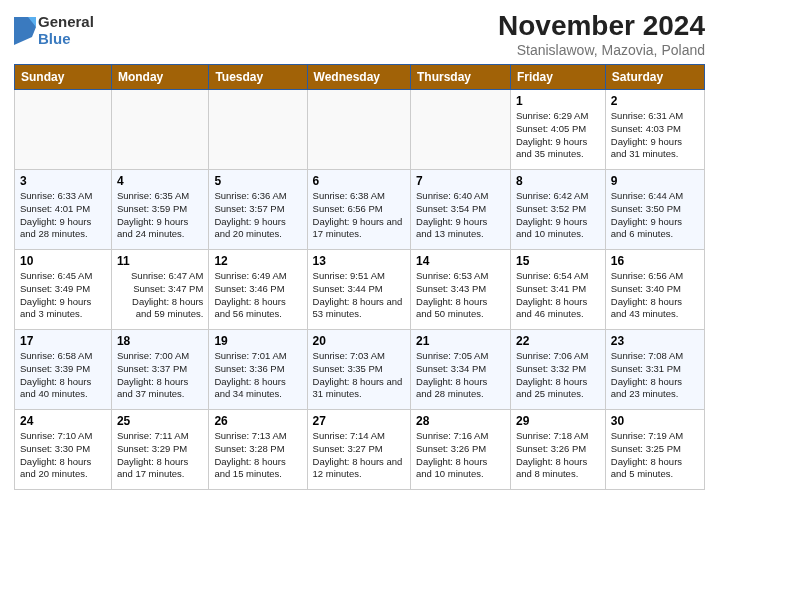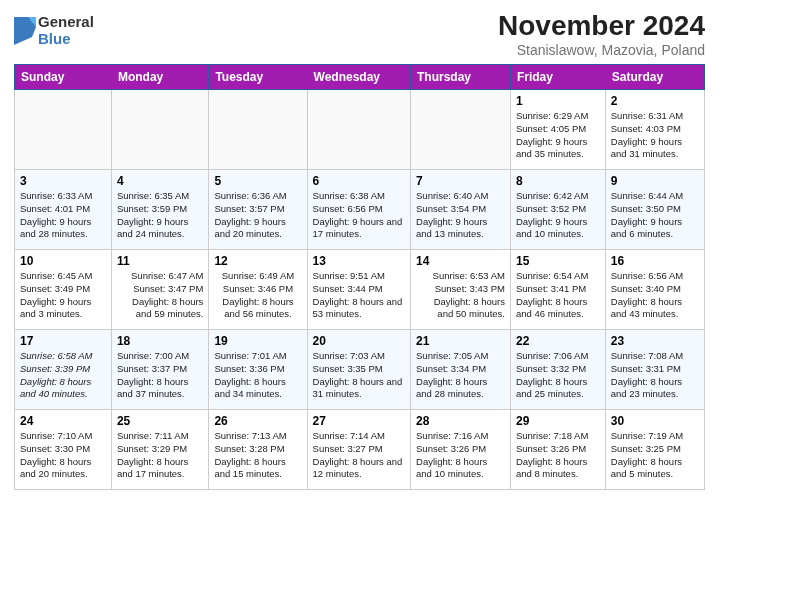--- a/index.html
+++ b/index.html
@@ -57,21 +57,21 @@
     }
     .subtitle {
       font-size: 14px;
       color: #737373;
     }
     .calendar {
       width: 100%;
       border-collapse: collapse;
     }
     .calendar th {
-      background: #a21caf;
+      background: #a16207;
       color: #fff;
       text-align: left;
       padding: 5px 6px;
       font-size: 12px;
       font-weight: bold;
       border: 1px solid #2a5a9f;
     }
     .calendar td {
       border: 1px solid #ccc;
       vertical-align: top;
@@ -202,53 +202,53 @@
 Daylight: 9 hours and 3 minutes.</div>
           </td>
           <td>
             <span class="day-num">11</span>
             <div class="day-info" style="white-space: pre-line; text-align: right;">Sunrise: 6:47 AM
 Sunset: 3:47 PM
 Daylight: 8 hours and 59 minutes.</div>
           </td>
           <td>
             <span class="day-num">12</span>
-            <div class="day-info" style="white-space: pre-line; text-align: center;">Sunrise: 6:49 AM
+            <div class="day-info" style="white-space: pre-line;">Sunrise: 6:49 AM
 Sunset: 3:46 PM
 Daylight: 8 hours and 56 minutes.</div>
           </td>
           <td>
             <span class="day-num">13</span>
             <div class="day-info" style="white-space: pre-line;">Sunrise: 9:51 AM
 Sunset: 3:44 PM
 Daylight: 8 hours and 53 minutes.</div>
           </td>
           <td>
             <span class="day-num">14</span>
-            <div class="day-info" style="white-space: pre-line; text-align: right;">Sunrise: 6:53 AM
+            <div class="day-info" style="white-space: pre-line;">Sunrise: 6:53 AM
 Sunset: 3:43 PM
 Daylight: 8 hours and 50 minutes.</div>
           </td>
           <td>
             <span class="day-num">15</span>
             <div class="day-info" style="white-space: pre-line;">Sunrise: 6:54 AM
 Sunset: 3:41 PM
 Daylight: 8 hours and 46 minutes.</div>
           </td>
           <td>
             <span class="day-num">16</span>
             <div class="day-info" style="white-space: pre-line;">Sunrise: 6:56 AM
 Sunset: 3:40 PM
 Daylight: 8 hours and 43 minutes.</div>
           </td>
         </tr>
         <tr>
           <td>
             <span class="day-num">17</span>
-            <div class="day-info" style="white-space: pre-line; font-style: italic;">Sunrise: 6:58 AM
+            <div class="day-info" style="white-space: pre-line;">Sunrise: 6:58 AM
 Sunset: 3:39 PM
 Daylight: 8 hours and 40 minutes.</div>
           </td>
           <td>
             <span class="day-num">18</span>
             <div class="day-info" style="white-space: pre-line;">Sunrise: 7:00 AM
 Sunset: 3:37 PM
 Daylight: 8 hours and 37 minutes.</div>
           </td>
           <td>

